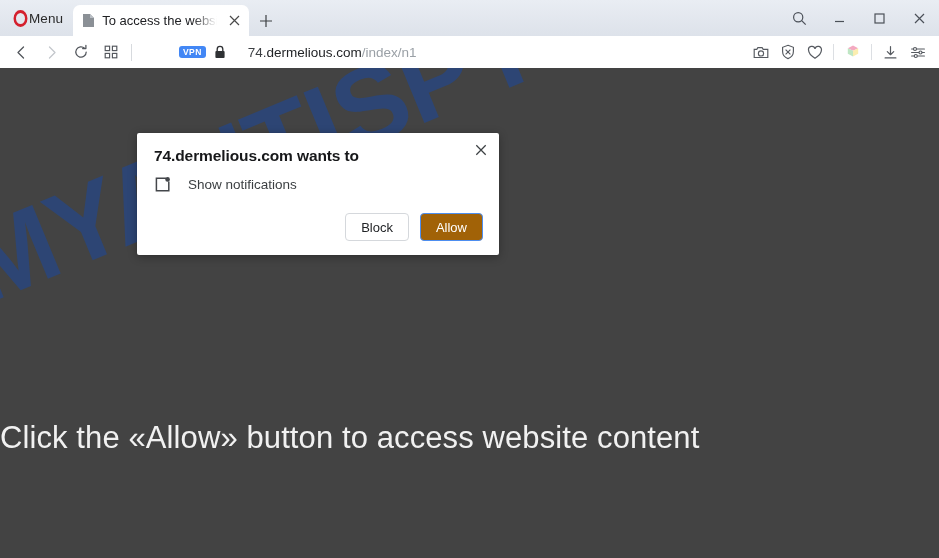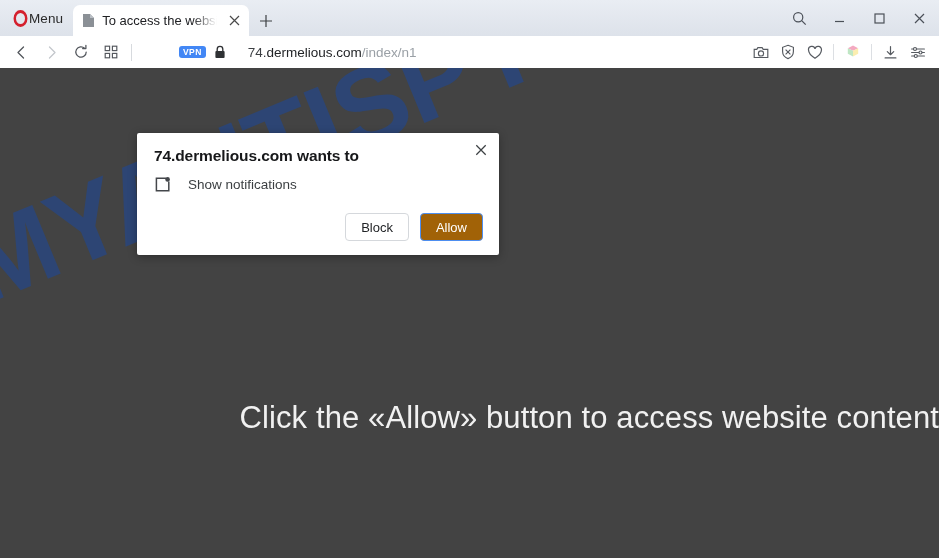--- a/index.html
+++ b/index.html
@@ -156,22 +156,22 @@
     transform: rotate(-22.5deg);
     transform-origin: left center;
     white-space: nowrap;
     user-select: none;
     pointer-events: none;
     opacity: .98;
   }
   .page-headline {
     position: absolute;
     left: 0; right: 0;
-    top: 332px;
-    text-align: right;
+    top: 352px;
+    text-align: left;
     color: #f1f1f1;
     font-size: 31px;
     font-weight: normal;
     letter-spacing: .1px;
   }
 
   
   .perm-dialog {
     position: absolute;
     left: 137px; top: 65px;

